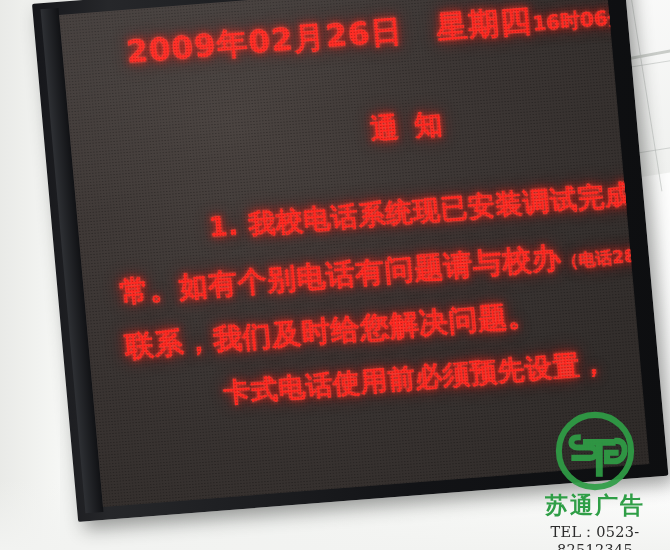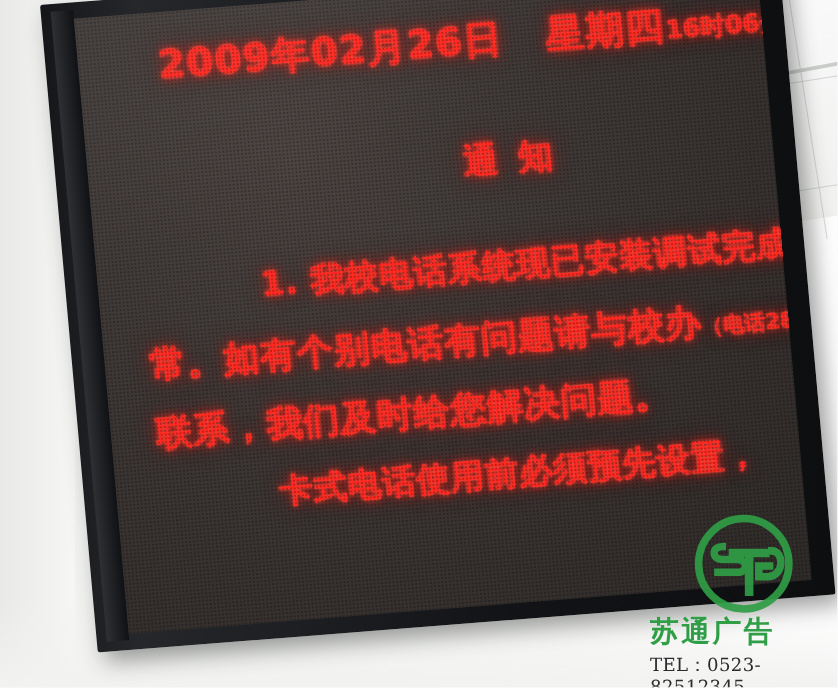--- a/index.html
+++ b/index.html
@@ -143,21 +143,21 @@
   .body2 { left: 36px;  top: 262px; font-size: 29px; }
   .body3 { left: 36px;  top: 317px; font-size: 29px; }
   .body4 { left: 130px; top: 372px; font-size: 27px; }
   .small-paren { font-size: 17px; letter-spacing: 0; }
 
   
   .watermark {
     position: absolute;
     left: 520px; top: 408px;
     width: 150px; height: 142px;
-    text-align: left;
+    text-align: center;
     color: #2f9e46;
     pointer-events: none;
   }
   .wm-logo {
     width: 86px; height: 86px;
     margin: 0 auto;
     display: block;
     opacity: .92;
   }
   .wm-name {

